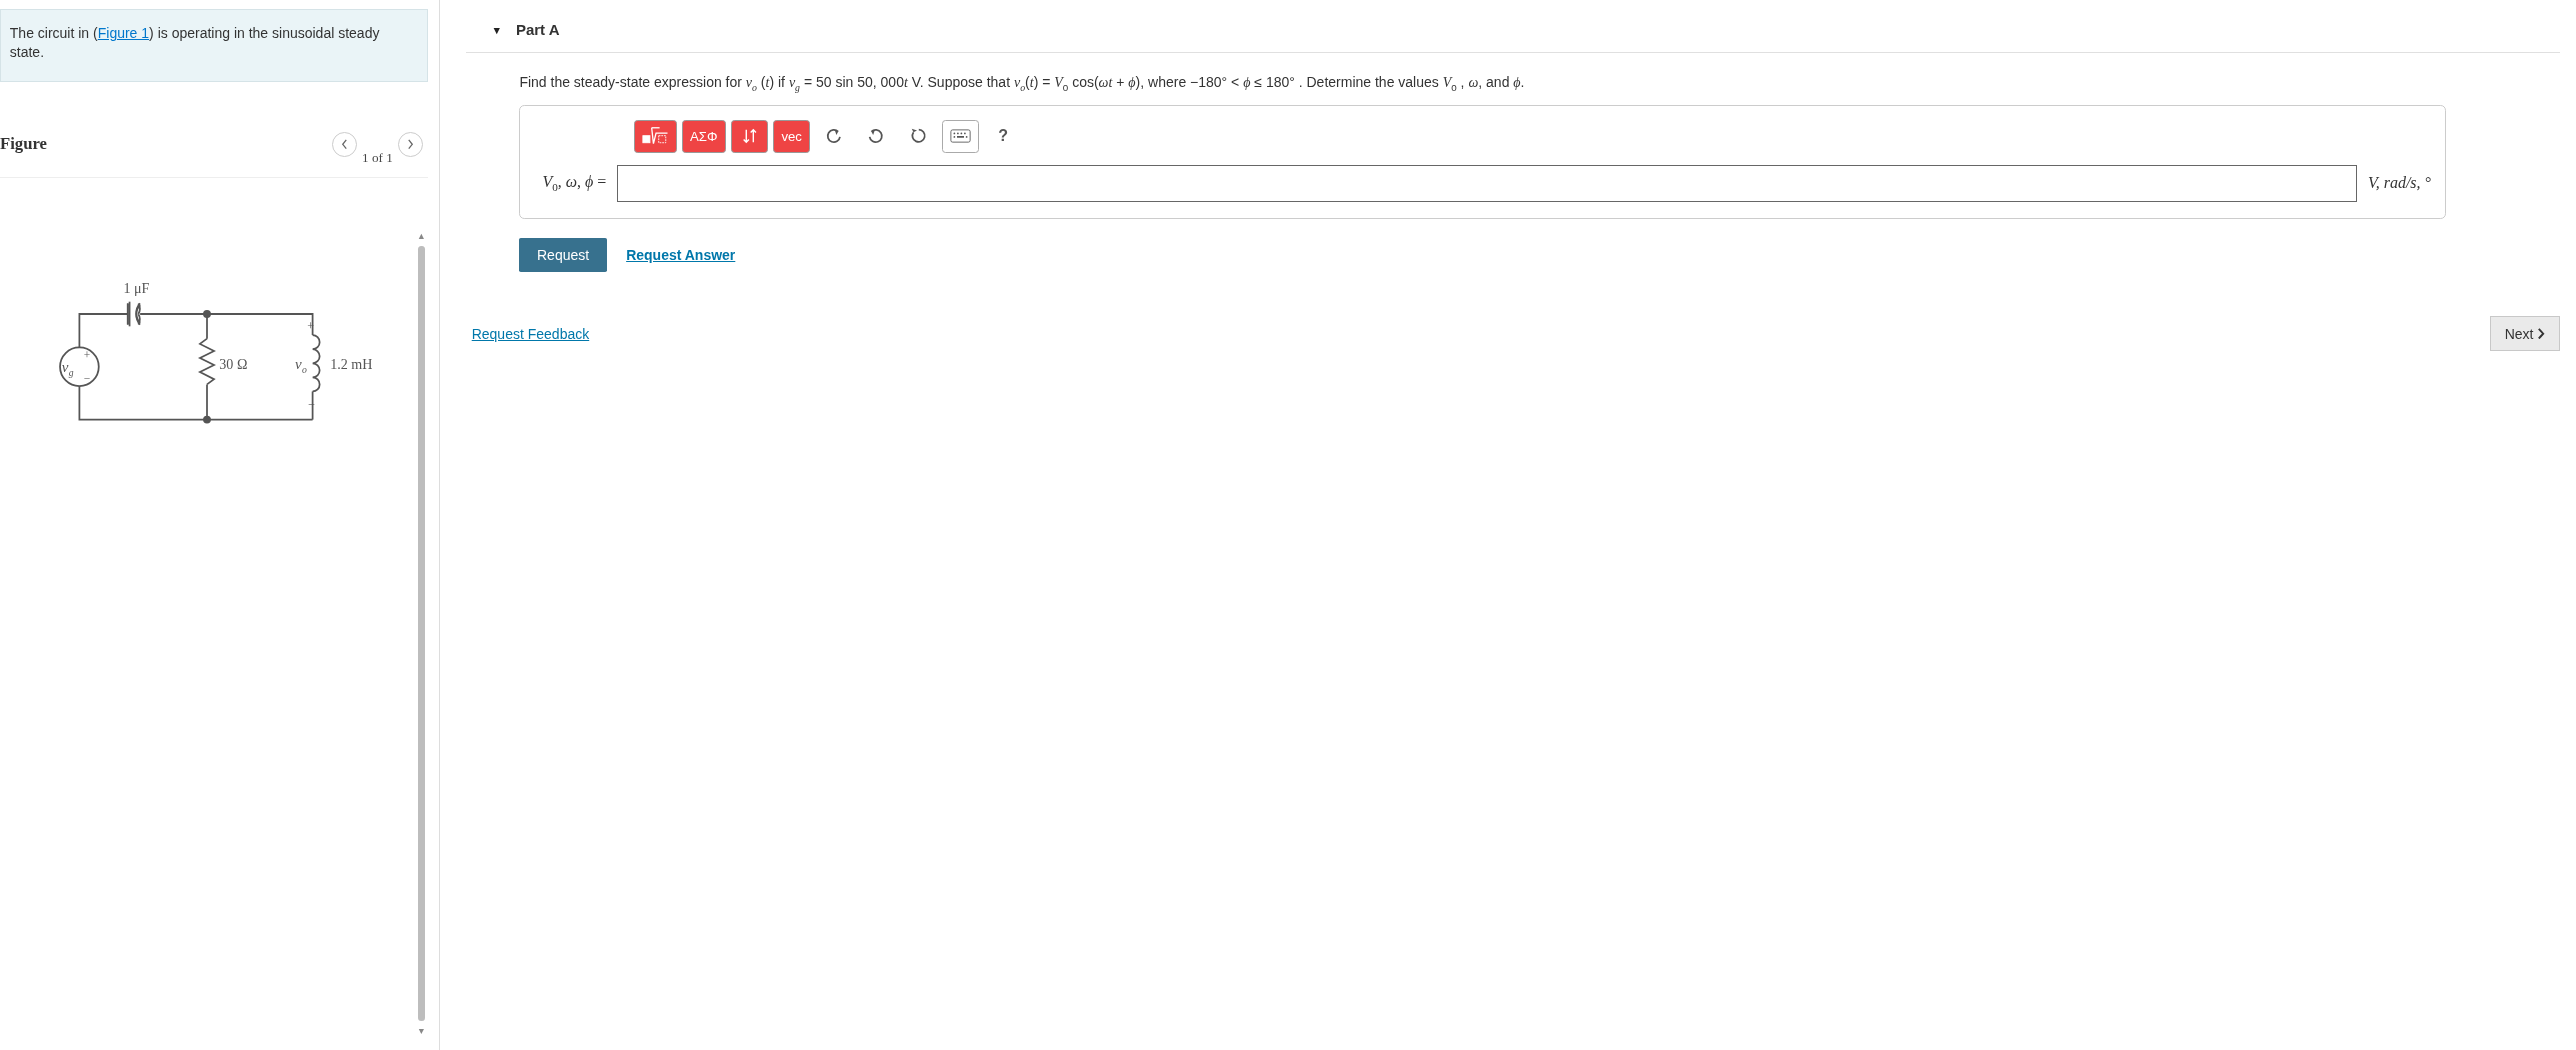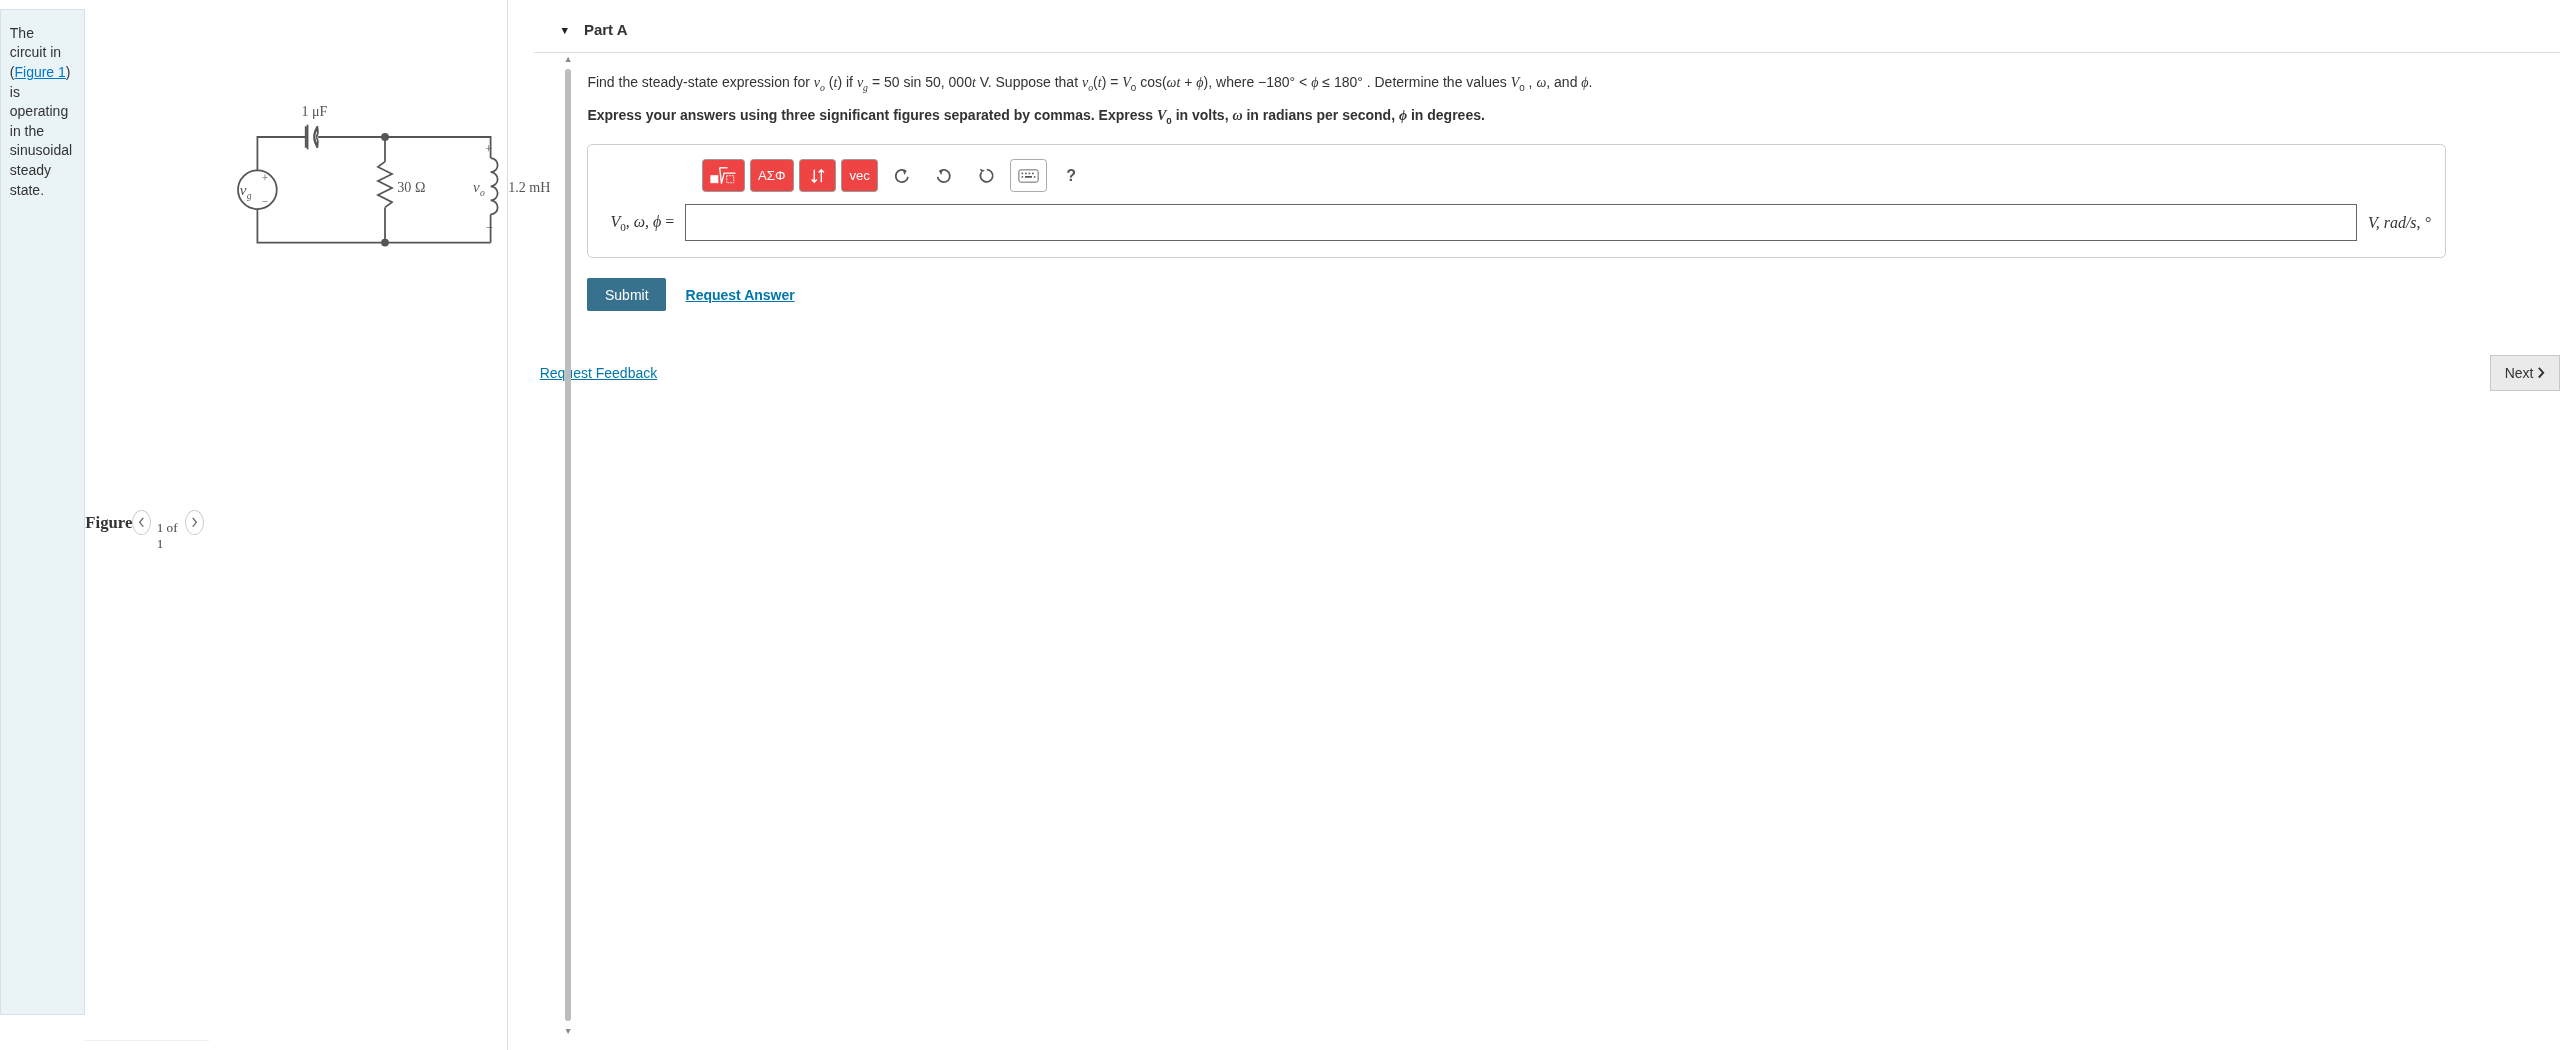--- a/index.html
+++ b/index.html
@@ -6,26 +6,27 @@
   body {
     font-family: Arial, Helvetica, sans-serif;
     font-size: 12.3px;
     color: #333;
     background: #fff;
     display: flex;
     height: 100vh;
     overflow: hidden;
   }
   .left-panel {
-    width: 508px;
+    width: 440px;
     flex-shrink: 0;
     display: flex;
-    flex-direction: row;
+    flex-direction: column;
     border-right: 1.8px solid #ddd;
     padding: 8.8px 10.6px 8.8px 0;
+    gap: 8px;
   }
   .intro-box {
     background: #eaf4f7;
     border: 0.9px solid #d5e3e7;
     padding: 14px 12.3px 17.6px 8.8px;
     font-size: 14px;
     line-height: 1.4;
     color: #333;
     margin-bottom: 26.4px;
   }
@@ -209,21 +210,20 @@
   </div>
 </div>
 
 <div class="right-panel">
   <div class="part-header">
     <span class="part-caret">▼</span>
     <span class="part-title">Part A</span>
   </div>
 
   <div class="problem-text">Find the steady-state expression for <span class="mi">v<span class="sub">o</span></span> (<span class="mi">t</span>) if <span class="mi">v<span class="sub">g</span></span> = 50 sin 50, 000<span class="mi">t</span> V. Suppose that <span class="mi">v<span class="sub">o</span></span>(<span class="mi">t</span>) = <span class="mi">V</span><span class="sub">0</span> cos(<span class="mi">ωt</span> + <span class="mi">ϕ</span>), where −180° &lt; <span class="mi">ϕ</span> ≤ 180° . Determine the values <span class="mi">V</span><span class="sub">0</span> , <span class="mi">ω</span>, and <span class="mi">ϕ</span>.</div>
-  <div class="bold-instr">Express your answers using three significant figures separated by commas. Express <span class="mi">V</span><span class="sub">0</span> in volts, <span class="mi">ω</span> in radians per second, <span class="mi">ϕ</span> in degrees.</div>
 
   <div class="answer-box">
     <div class="toolbar">
       <button class="tool-btn">
         <svg width="26.4" height="19.4" viewBox="0 0 30 22">
           <rect x="1" y="11" width="8" height="8" fill="#fff" stroke="#fff" stroke-width="1"></rect>
           <line x1="11" y1="2" x2="20" y2="2" stroke="#fff" stroke-width="1.5"></line>
           <path d="M11 2 L13 20 L16 8 L29 8" stroke="#fff" stroke-width="1.5" fill="none"></path>
           <rect x="19" y="11" width="8" height="8" fill="none" stroke="#fff" stroke-width="1" stroke-dasharray="2 1"></rect>
         </svg>
@@ -268,21 +268,21 @@
       <button class="tool-btn borderless tool-question">?</button>
     </div>
     <div class="input-row">
       <span class="lhs"><span class="mi">V</span><span class="sub">0</span>, <span class="mi">ω</span>, <span class="mi">ϕ</span> =</span>
       <input class="answer-input" type="text" value="" style="">
       <span class="rhs">V, rad/s, °</span>
     </div>
   </div>
 
   <div class="submit-row">
-    <button class="submit-btn">Submit</button>
+    <button class="submit-btn">Request</button>
     <a class="link">Request Answer</a>
   </div>
 
   <div class="feedback-row">
     <a class="link" style="font-weight:400">Request Feedback</a>
     <button class="next-btn">
       <span>Next</span>
       <svg width="8" height="11.4" viewBox="0 0 9 13">
           <path d="M2 1 L7 6.5 L2 12" stroke="#333" stroke-width="2.2" fill="none"></path>
         </svg>

